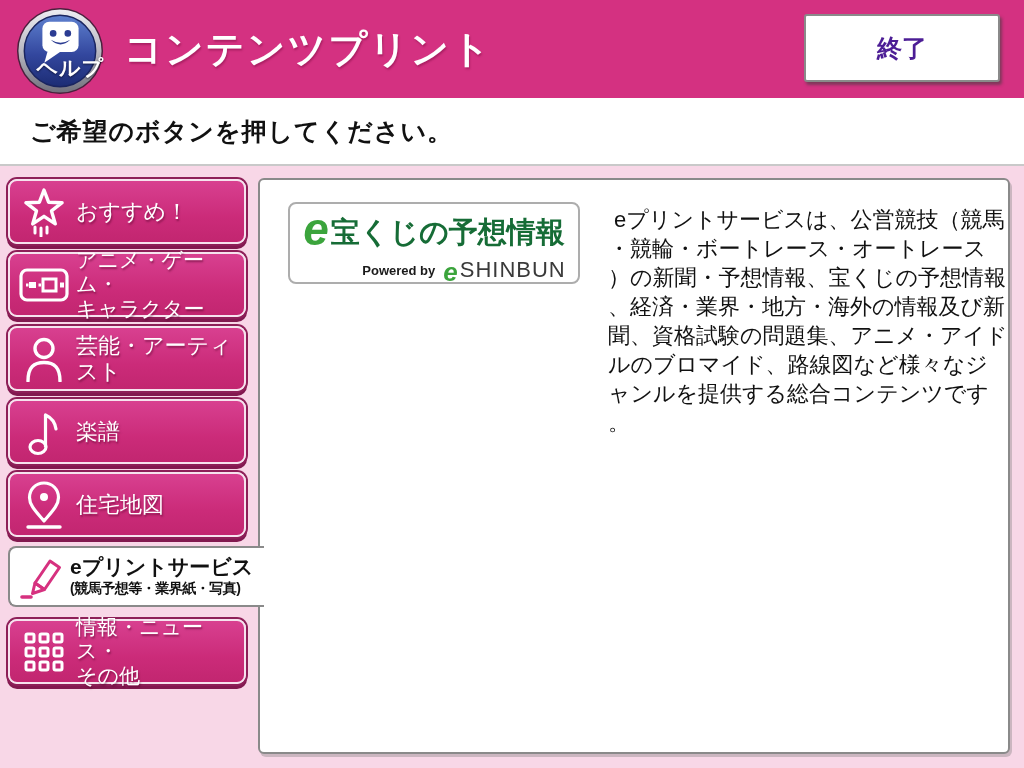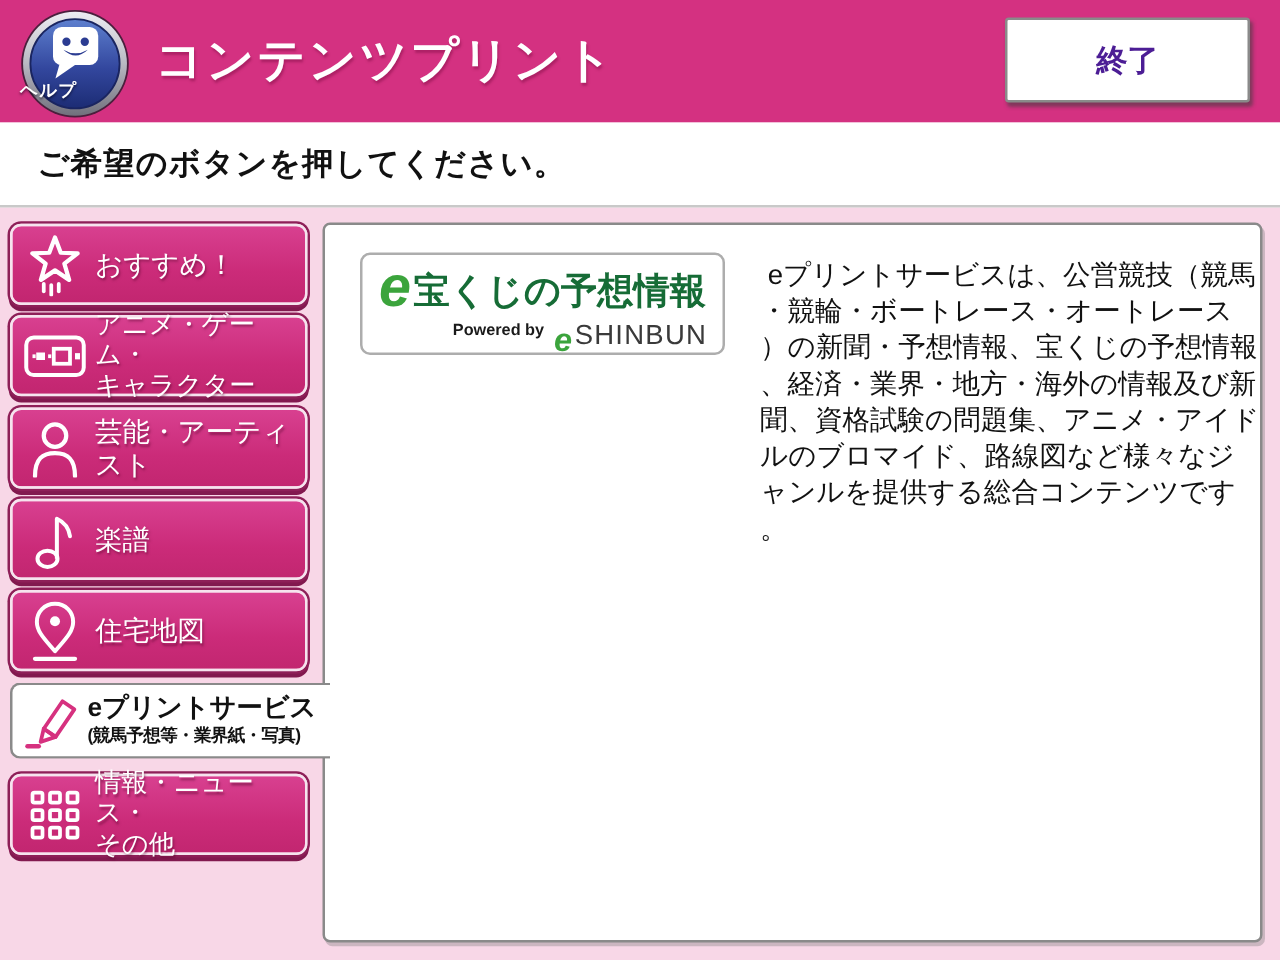--- a/index.html
+++ b/index.html
@@ -4,22 +4,22 @@
 <style>
   * { margin:0; padding:0; box-sizing:border-box; }
   html,body { width:1024px; height:768px; }
   body { font-family:"Liberation Sans","DejaVu Sans",sans-serif; }
   .screen { position:relative; width:1024px; height:768px; background:#F8D7E7; overflow:hidden; }
 
   
   .header { position:absolute; left:0; top:0; width:1024px; height:98px; background:#D43181; }
   .help-btn { position:absolute; left:16px; top:7px; width:88px; height:88px; cursor:pointer; }
   .help-btn svg { position:absolute; left:0; top:0; }
-  .help-label { position:absolute; left:0; bottom:13px; width:100%; text-align:left;
-    color:#fff; font-size:14px; font-weight:bold; letter-spacing:1px; text-shadow:0 1px 2px rgba(0,0,20,.6); }
+  .help-label { position:absolute; left:0; bottom:13px; width:100%; text-align:right;
+    color:#fff; font-size:21px; font-weight:bold; letter-spacing:1px; text-shadow:0 1px 2px rgba(0,0,20,.6); }
   .app-title { position:absolute; left:124px; top:0; height:126px; line-height:98px;
     color:#fff; font-size:38px; font-weight:bold; letter-spacing:2px; text-shadow:1px 2px 2px rgba(100,0,50,.35); }
   .exit-btn { position:absolute; left:804px; top:14px; width:196px; height:68px;
     background:#fff; border:2px solid #8A8A8A; border-radius:3px;
     box-shadow:2px 3px 3px rgba(60,60,60,.55);
     font-family:inherit; font-size:25px; font-weight:bold; color:#4c1d95; cursor:pointer; }
 
   
   .instruction-bar { position:absolute; left:0; top:98px; width:1024px; height:68px;
     background:#fff; border-bottom:2px solid #C9C9C9; }
@@ -29,21 +29,21 @@
   
   .content-panel { position:absolute; left:258px; top:178px; width:752px; height:576px;
     background:#fff; border:2px solid #8A8A8A; border-radius:6px; z-index:1;
     box-shadow:2px 3px 0 rgba(120,120,120,.35); }
   .logo-box { position:absolute; left:28px; top:22px; width:292px; height:82px;
     background:#fff; border:2px solid #ADADAD; border-radius:8px;
     display:flex; flex-direction:column; align-items:center; justify-content:center; }
   .logo-line1 { display:flex; align-items:baseline; line-height:1; }
   .logo-e { font-size:46px; font-weight:bold; font-style:italic; margin-right:2px; position:relative; top:3px; }
   .logo-name { font-size:29px; font-weight:bold; letter-spacing:0; }
-  .logo-line2 { display:flex; align-items:flex-start; margin-top:8px; margin-left:60px; line-height:1; }
+  .logo-line2 { display:flex; align-items:center; margin-top:8px; margin-left:60px; line-height:1; }
   .powered-by { font-size:13px; font-weight:bold; color:#1A1A1A; margin-right:8px; }
   .brand-e { font-size:26px; font-weight:bold; font-style:italic; position:relative; top:2px; margin-right:2px; }
   .brand-name { font-size:22px; color:#3A3A3A; letter-spacing:1px; }
   .description { position:absolute; left:348px; top:25px; width:400px;
     font-size:22px; line-height:29px; color:#111; line-break:anywhere; word-break:break-all;
     white-space:pre-line; }
 
   
   .side-btn { position:absolute; left:8px; width:238px; height:65px;
     background:linear-gradient(180deg,#D84090 0%,#CB2B79 60%,#C22670 100%);

